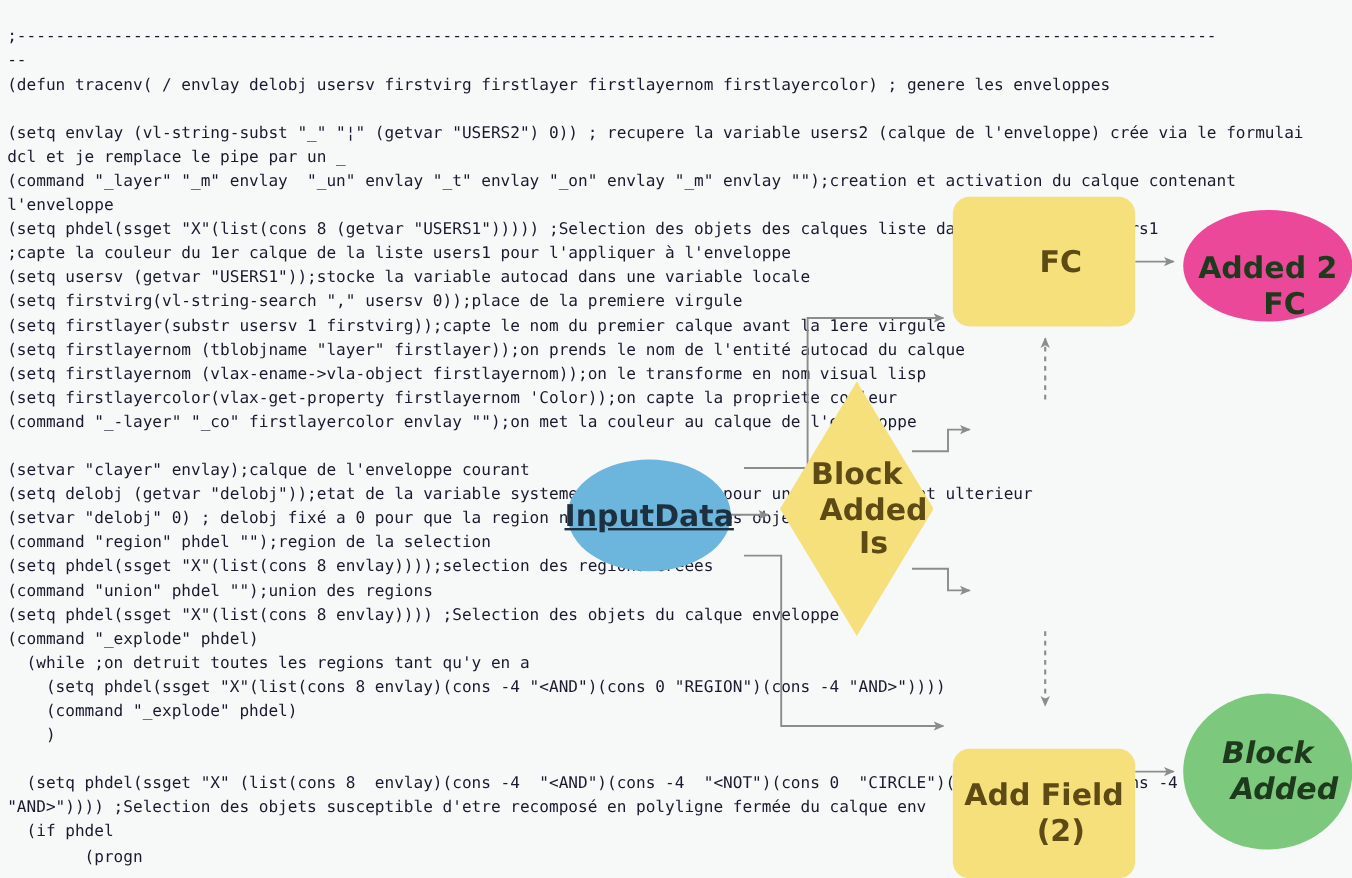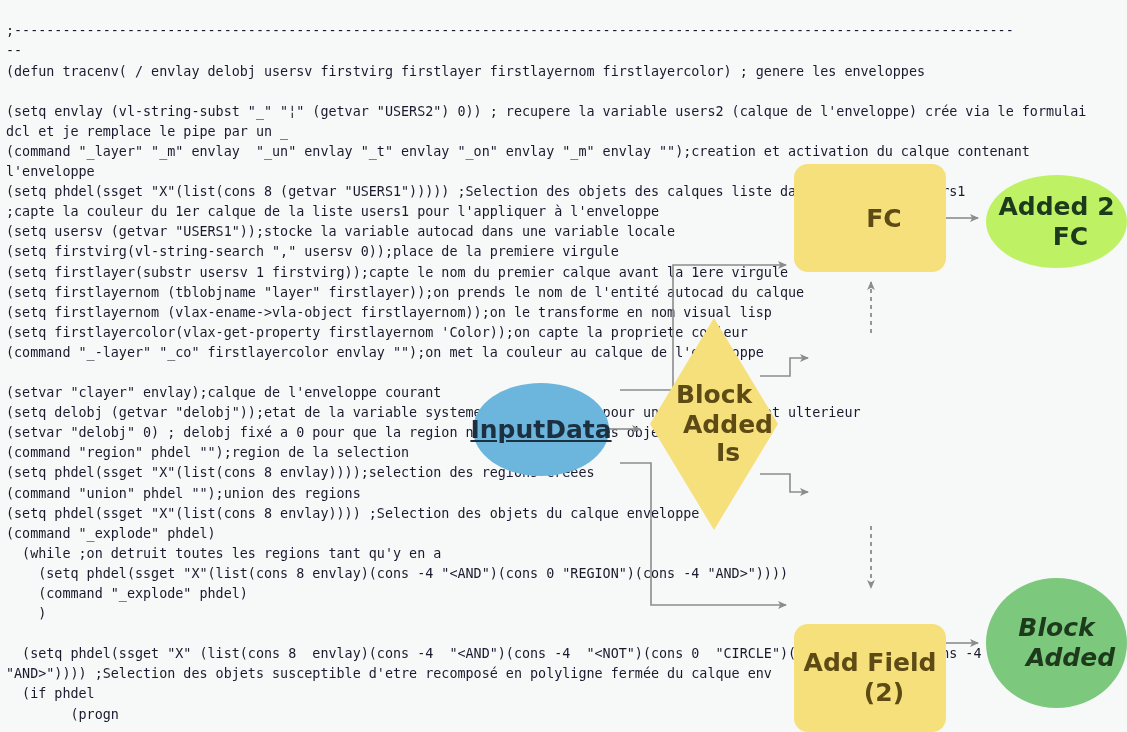--- a/index.html
+++ b/index.html
@@ -106,21 +106,21 @@
     </div>
 
 
 
     <div class="node rrect n-af2" style="background: rgb(245, 224, 124);">
       <div>
         <span class="l2">FC</span>
       </div>
     </div>
 
-    <div class="node ell n-added" style="background: #bef264;">
+    <div class="node ell n-added" style="background: #ec4899; align-items: flex-end;">
       <div>
         <span>Added 2</span>
         <span class="l2">FC</span>
       </div>
     </div>
 
     <div class="node rrect n-af2b" style="background: rgb(245, 224, 124);">
       <div>
         <span>Add Field</span>
         <span class="l2">(2)</span>

